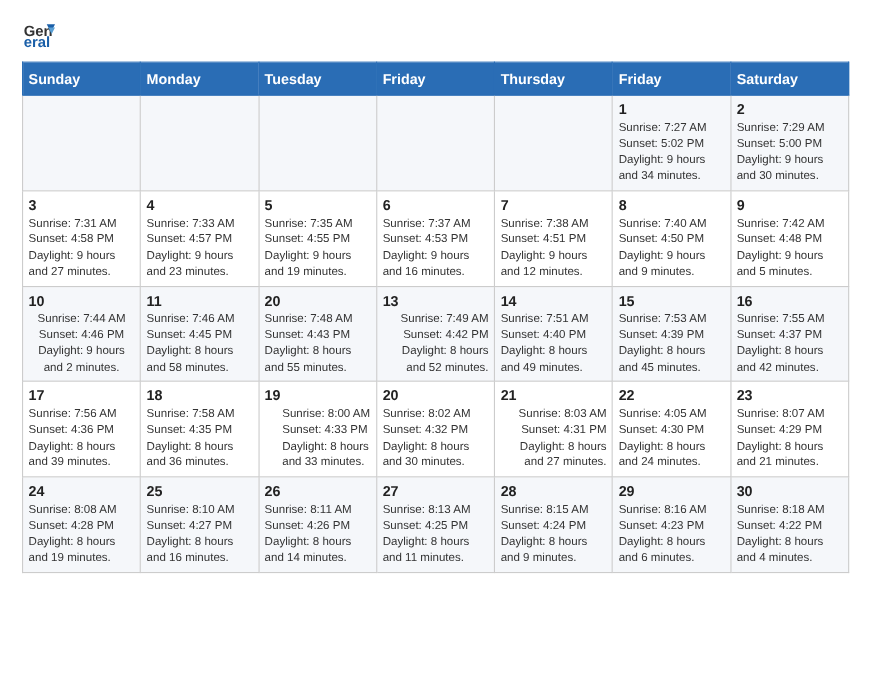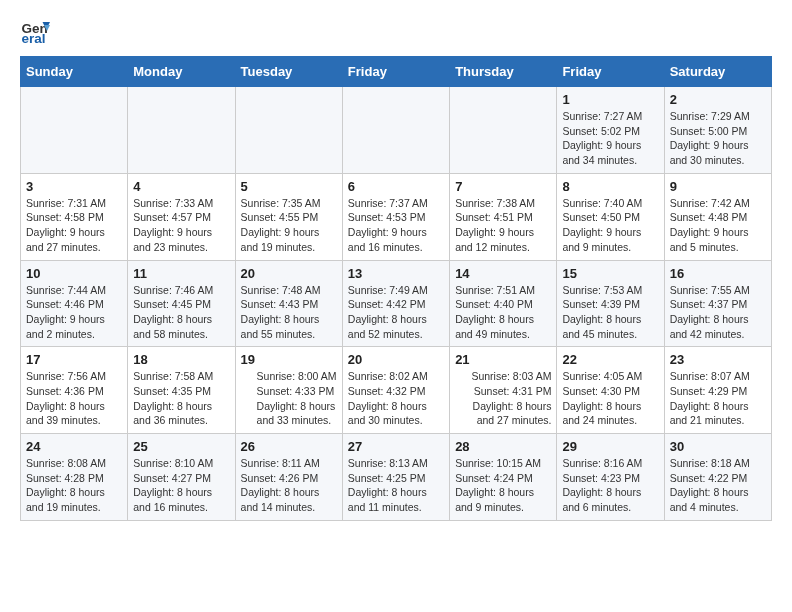--- a/index.html
+++ b/index.html
@@ -111,39 +111,39 @@
           <td>
             <div class="day-num">9</div>
             <div class="day-info" style="white-space: pre-line;">Sunrise: 7:42 AM
 Sunset: 4:48 PM
 Daylight: 9 hours and 5 minutes.</div>
           </td>
         </tr>
         <tr>
           <td>
             <div class="day-num">10</div>
-            <div class="day-info" style="white-space: pre-line;">Sunrise: 7:44 AM
+            <div class="day-info" style="white-space: pre-line; text-align: center;">Sunrise: 7:44 AM
 Sunset: 4:46 PM
 Daylight: 9 hours and 2 minutes.</div>
           </td>
           <td>
             <div class="day-num">11</div>
             <div class="day-info" style="white-space: pre-line;">Sunrise: 7:46 AM
 Sunset: 4:45 PM
 Daylight: 8 hours and 58 minutes.</div>
           </td>
           <td>
             <div class="day-num">20</div>
             <div class="day-info" style="white-space: pre-line;">Sunrise: 7:48 AM
 Sunset: 4:43 PM
 Daylight: 8 hours and 55 minutes.</div>
           </td>
           <td>
             <div class="day-num">13</div>
-            <div class="day-info" style="white-space: pre-line;">Sunrise: 7:49 AM
+            <div class="day-info" style="white-space: pre-line; text-align: right;">Sunrise: 7:49 AM
 Sunset: 4:42 PM
 Daylight: 8 hours and 52 minutes.</div>
           </td>
           <td>
             <div class="day-num">14</div>
             <div class="day-info" style="white-space: pre-line;">Sunrise: 7:51 AM
 Sunset: 4:40 PM
 Daylight: 8 hours and 49 minutes.</div>
           </td>
           <td>
@@ -223,21 +223,21 @@
 Daylight: 8 hours and 14 minutes.</div>
           </td>
           <td>
             <div class="day-num">27</div>
             <div class="day-info" style="white-space: pre-line;">Sunrise: 8:13 AM
 Sunset: 4:25 PM
 Daylight: 8 hours and 11 minutes.</div>
           </td>
           <td>
             <div class="day-num">28</div>
-            <div class="day-info" style="white-space: pre-line;">Sunrise: 10:15 AM
+            <div class="day-info" style="white-space: pre-line;">Sunrise: 8:15 AM
 Sunset: 4:24 PM
 Daylight: 8 hours and 9 minutes.</div>
           </td>
           <td>
             <div class="day-num">29</div>
             <div class="day-info" style="white-space: pre-line;">Sunrise: 8:16 AM
 Sunset: 4:23 PM
 Daylight: 8 hours and 6 minutes.</div>
           </td>
           <td>

